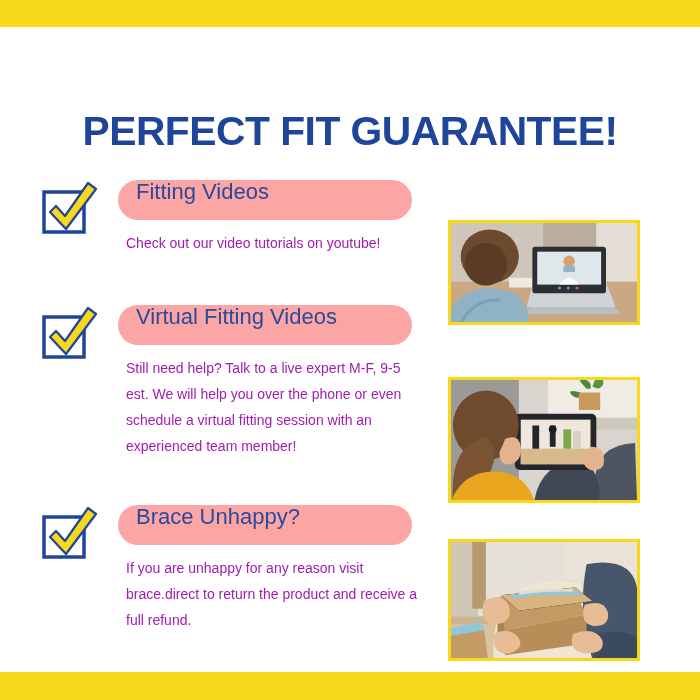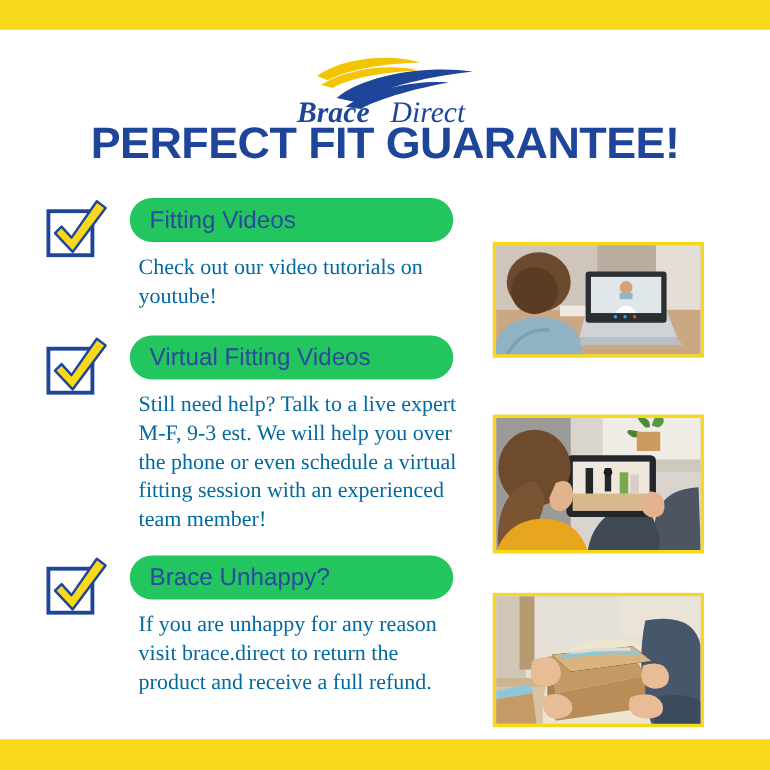--- a/index.html
+++ b/index.html
@@ -38,39 +38,39 @@
   .sec1{top:145px;}
   .sec2{top:270px;}
   .sec3{top:470px;}
 
   .check{position:absolute;left:40px;top:6px;width:58px;height:58px;}
   .check svg{display:block;}
 
   .pill{
     position:absolute;left:118px;top:8px;
     width:294px;height:40px;
-    background:#22c55e;
+    background:#fca5a5;
     border-radius:20px;
     box-sizing:border-box;
-    display:flex;align-items:center;
+    display:flex;
     padding-left:18px;
   }
   .pill-label{
     color:#2a4a9b;
     font-size:22px;
     line-height:24px;
     font-family:"Liberation Sans", sans-serif;
   }
 
   .body-text{
     position:absolute;left:126px;top:58px;width:300px;
-    color:#0369a1;
-    font-size:20px;
+    color:#a21caf;
+    font-size:14px;
     line-height:26px;
-    font-family:Liberation Serif, serif;
+    font-family:Liberation Sans, sans-serif;
   }
 
   
   .photo{
     position:absolute;
     border:3px solid #f7d81a;
     box-sizing:border-box;
     overflow:hidden;
     background:#d8d2c8;
   }
@@ -80,30 +80,20 @@
   .photo svg{display:block;width:100%;height:100%;}
 </style>
 </head>
 <body>
 
 <div class="band band-top"></div>
 <div class="band band-bottom"></div>
 
 <div class="stage">
 
-  <div class="logo">
-    <svg viewBox="0 0 190 70" xmlns="http://www.w3.org/2000/svg">
-      <path d="M26 22 C52 4, 96 2, 120 10 C98 10, 58 14, 36 26 Z" fill="#f2c500"></path>
-      <path d="M30 30 C56 14, 96 11, 118 17 C96 18, 58 22, 40 33 Z" fill="#f2c500"></path>
-      <path d="M44 42 C70 20, 128 12, 168 18 C130 22, 86 32, 62 46 Z" fill="#1f459b"></path>
-      <path d="M52 50 C78 32, 120 26, 146 28 C118 33, 84 42, 66 52 Z" fill="#1f459b"></path>
-      <text x="8" y="64" font-family="Liberation Serif, serif" font-size="27" font-style="italic" font-weight="bold" fill="#1f459b">Brace</text>
-      <text x="93" y="64" font-family="Liberation Serif, serif" font-size="27" font-style="italic" fill="#1f459b">Direct</text>
-    </svg>
-  </div>
 
   <div class="headline">PERFECT FIT GUARANTEE!</div>
 
   <div class="section sec1">
     <div class="check">
       <svg viewBox="0 0 58 58" xmlns="http://www.w3.org/2000/svg">
         <rect x="4" y="14" width="40" height="40" fill="#ffffff" stroke="#1f459b" stroke-width="3.5"></rect>
         <path d="M10 34 L16 28 L25 38 L48 5 L56 11 L26 51 Z" fill="#f7d81a" stroke="#1f459b" stroke-width="2.2" stroke-linejoin="round"></path>
       </svg>
     </div>
@@ -116,21 +106,21 @@
   <div class="section sec2">
     <div class="check">
       <svg viewBox="0 0 58 58" xmlns="http://www.w3.org/2000/svg">
         <rect x="4" y="14" width="40" height="40" fill="#ffffff" stroke="#1f459b" stroke-width="3.5"></rect>
         <path d="M10 34 L16 28 L25 38 L48 5 L56 11 L26 51 Z" fill="#f7d81a" stroke="#1f459b" stroke-width="2.2" stroke-linejoin="round"></path>
       </svg>
     </div>
     <div class="pill">
       <span class="pill-label">Virtual Fitting Videos</span>
     </div>
-    <div class="body-text">Still need help? Talk to a live expert M-F, 9-3 est. We will help you over the phone or even schedule a virtual fitting session with an experienced team member!</div>
+    <div class="body-text">Still need help? Talk to a live expert M-F, 9-5 est. We will help you over the phone or even schedule a virtual fitting session with an experienced team member!</div>
   </div>
 
   <div class="section sec3">
     <div class="check">
       <svg viewBox="0 0 58 58" xmlns="http://www.w3.org/2000/svg">
         <rect x="4" y="14" width="40" height="40" fill="#ffffff" stroke="#1f459b" stroke-width="3.5"></rect>
         <path d="M10 34 L16 28 L25 38 L48 5 L56 11 L26 51 Z" fill="#f7d81a" stroke="#1f459b" stroke-width="2.2" stroke-linejoin="round"></path>
       </svg>
     </div>
     <div class="pill">

